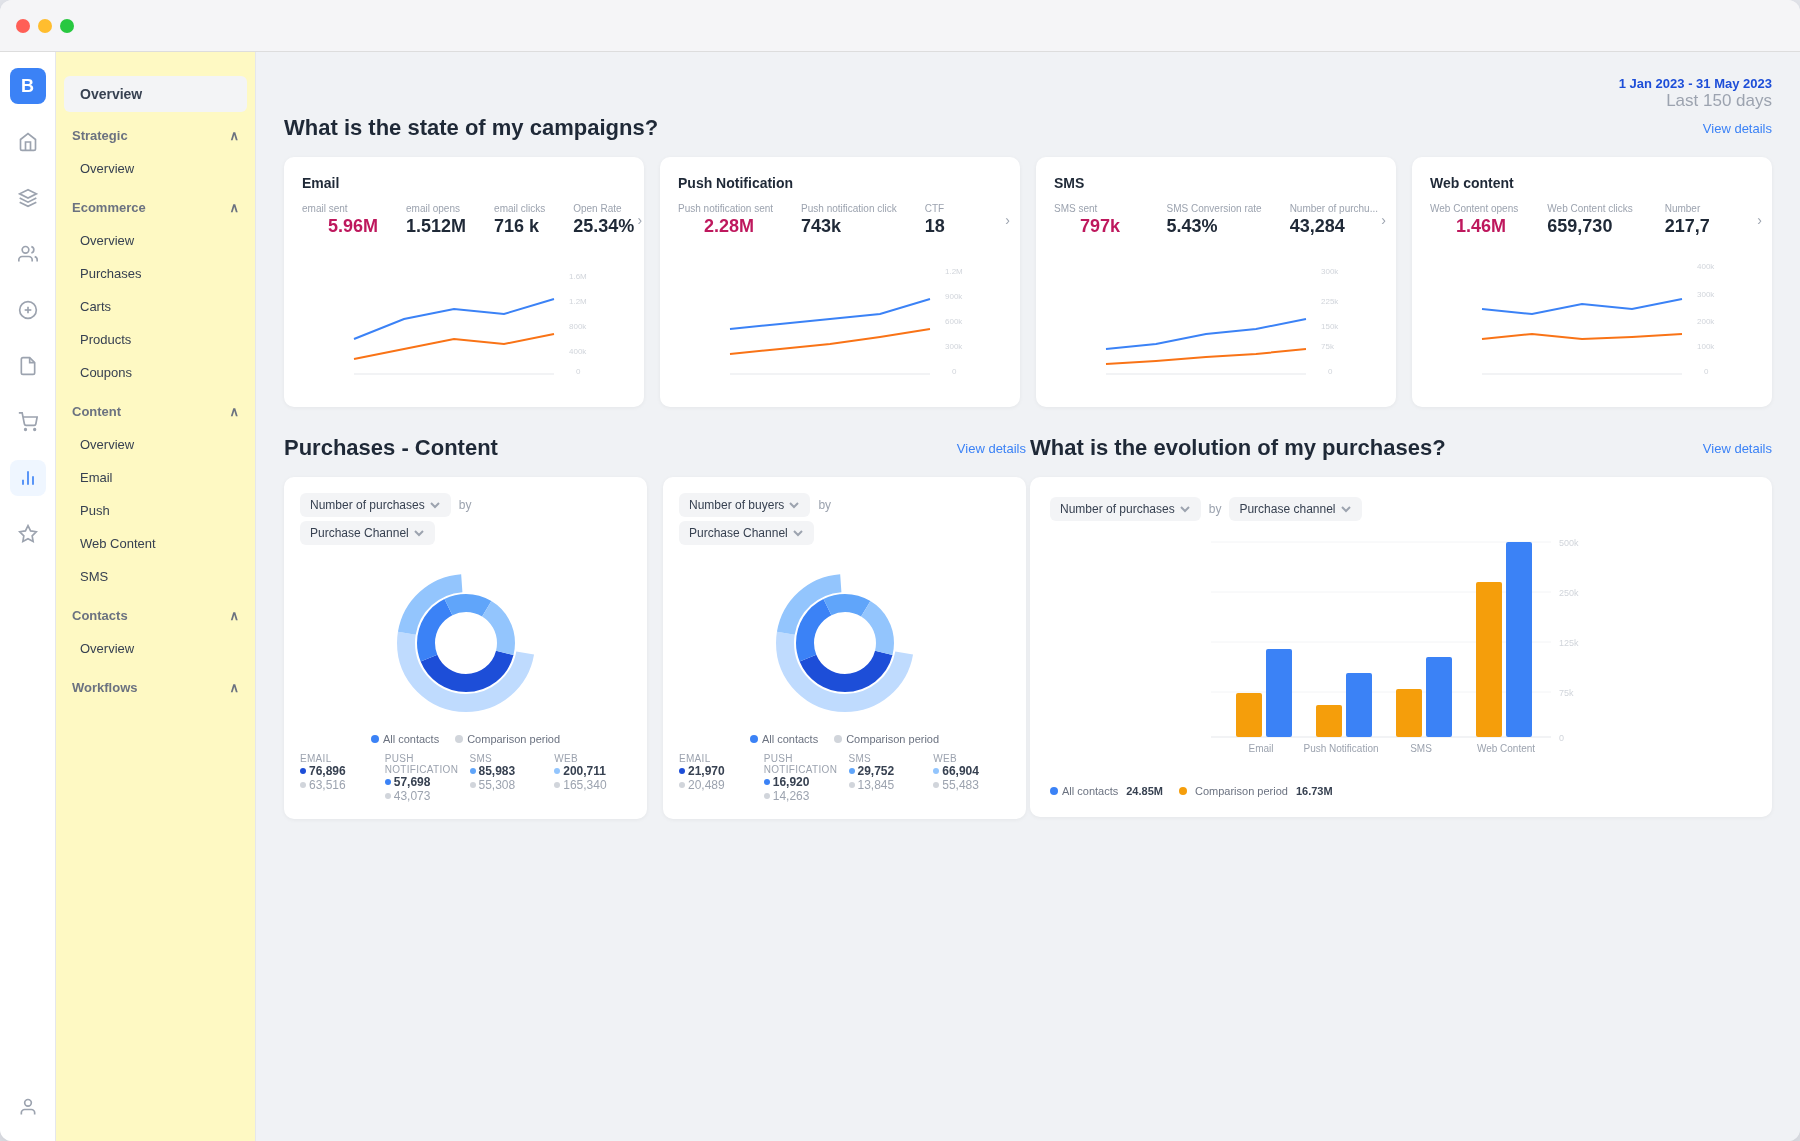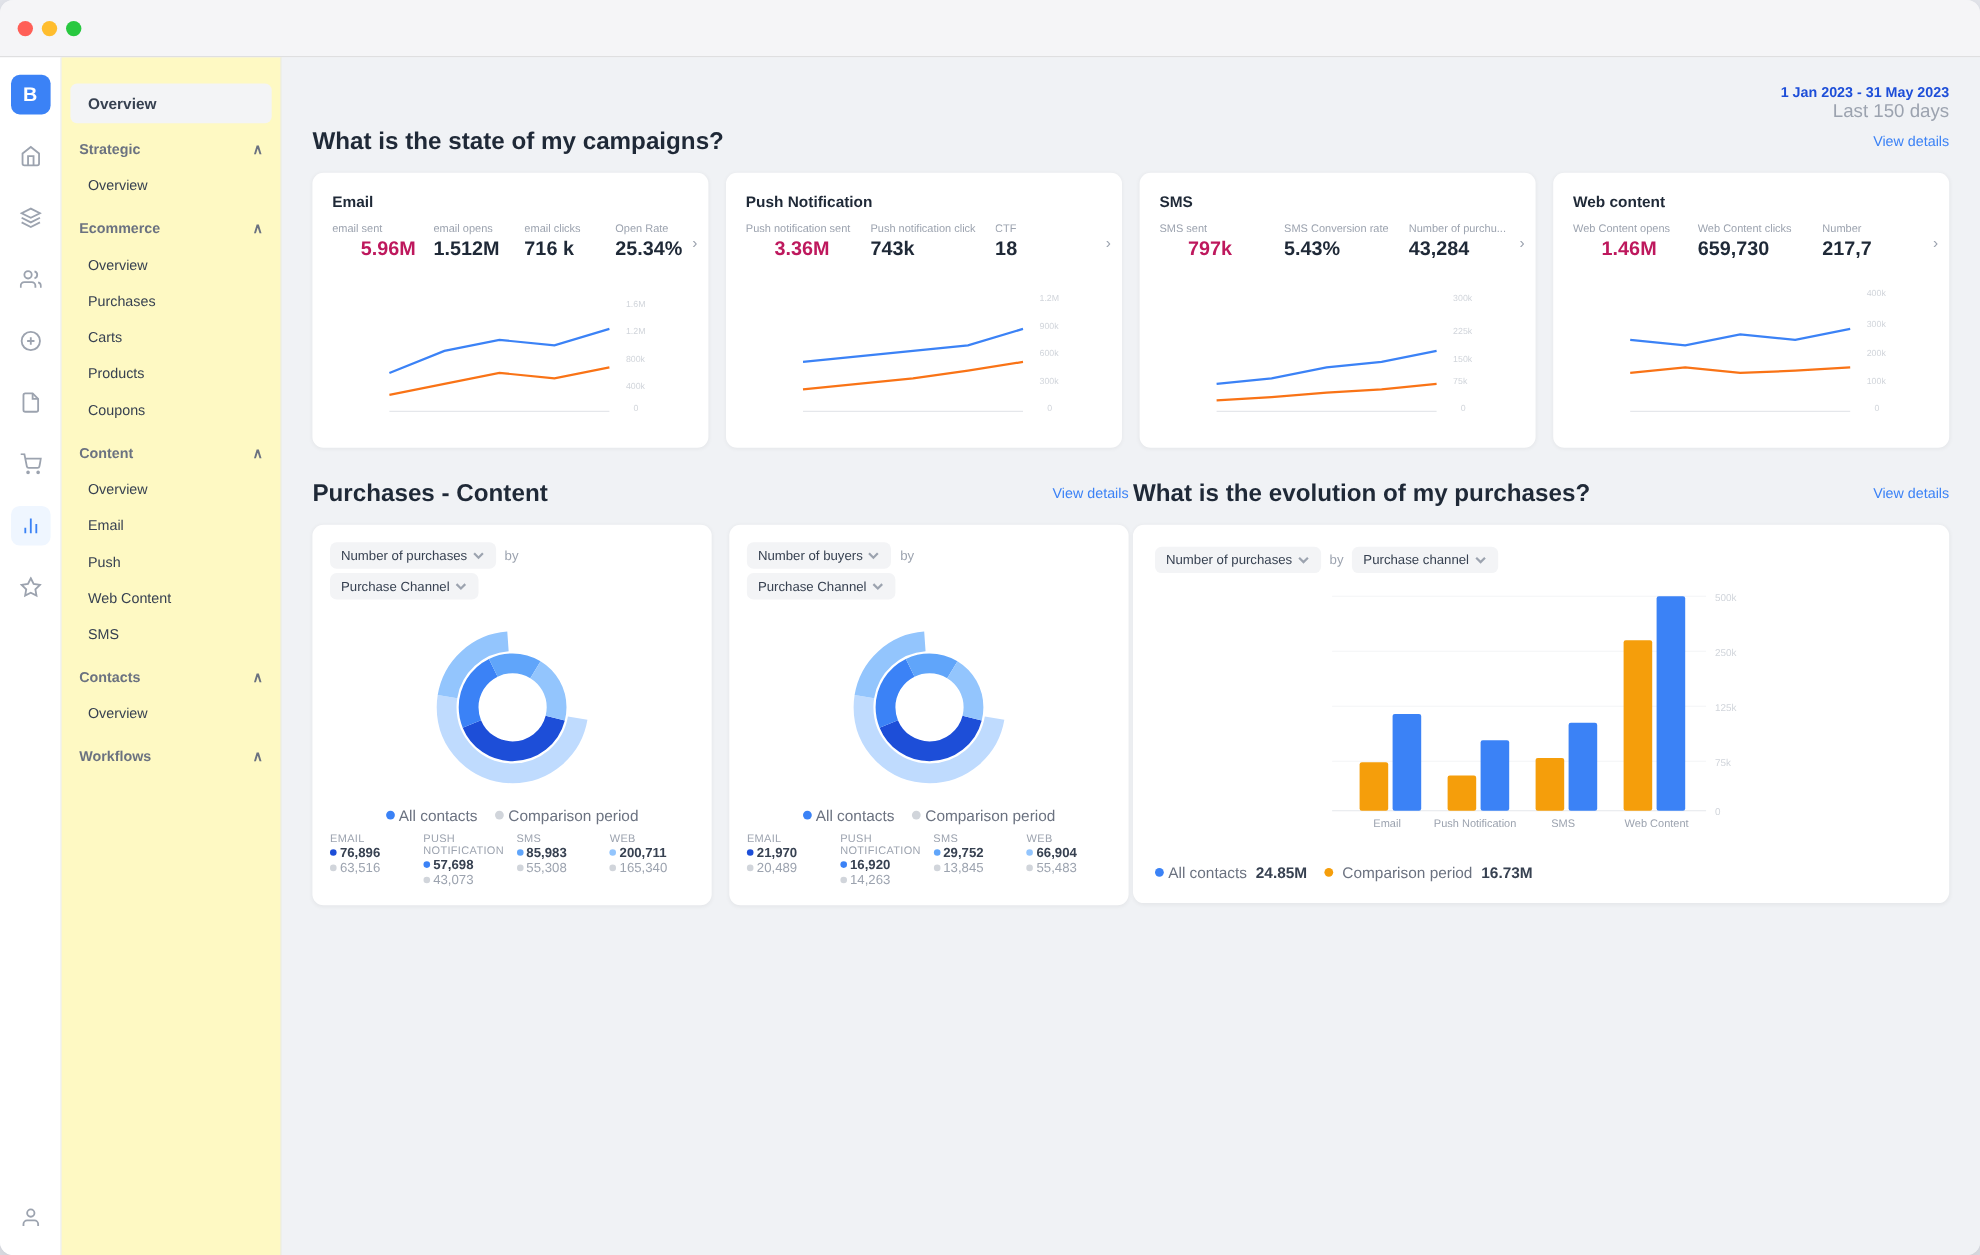--- a/index.html
+++ b/index.html
@@ -24,35 +24,35 @@
     .header-row { display: flex; justify-content: flex-end; margin-bottom: 4px; }
     .date-range { text-align: right; }
     .date-range .date { font-size: 13px; font-weight: 600; color: #1d4ed8; }
     .date-range .sub { font-size: 17px; color: #9ca3af; }
     .section-header { display: flex; justify-content: space-between; align-items: center; margin-bottom: 16px; }
     .section-title { font-size: 22px; font-weight: 600; color: #1f2937; }
     .view-details { font-size: 13px; color: #3b82f6; cursor: pointer; font-weight: 500; }
     .campaigns-grid { display: grid; grid-template-columns: repeat(4, 1fr); gap: 16px; margin-bottom: 28px; }
     .campaign-card { background: #fff; border-radius: 10px; padding: 18px; box-shadow: 0 1px 4px rgba(0,0,0,0.05); overflow: hidden; }
     .campaign-title { font-size: 14px; font-weight: 600; color: #1f2937; margin-bottom: 12px; }
-    .campaign-metrics { display: flex; gap: 16px; margin-bottom: 12px; align-items: flex-end; }
+    .campaign-metrics { display: flex; gap: 28px; margin-bottom: 12px; align-items: flex-end; }
     .metric { flex: 1; }
     .metric-label { font-size: 10px; color: #9ca3af; margin-bottom: 2px; white-space: nowrap; overflow: hidden; text-overflow: ellipsis; }
     .metric-value { font-size: 18px; font-weight: 700; color: #1f2937; }
     .metric-value.blue { color: #be185d; margin-left: 26px; }
     .chart-area { height: 140px; position: relative; margin-top: 4px; }
     .donut-charts-row { display: grid; grid-template-columns: 1fr 1fr; gap: 16px; }
     .chart-card { background: #fff; border-radius: 10px; padding: 16px; box-shadow: 0 1px 4px rgba(0,0,0,0.05); }
     .chart-filter-row { display: flex; align-items: center; gap: 8px; margin-bottom: 8px; flex-wrap: wrap; }
     .filter-dropdown { display: flex; align-items: center; gap: 4px; padding: 5px 10px; background: #f3f4f6; border-radius: 6px; font-size: 12px; color: #374151; cursor: pointer; white-space: nowrap; }
     .filter-dropdown svg { width: 12px; height: 12px; color: #9ca3af; }
     .filter-by { font-size: 12px; color: #9ca3af; }
     .donut-wrapper { display: flex; justify-content: center; align-items: center; height: 180px; position: relative; }
     .legend-row { display: flex; justify-content: center; gap: 16px; margin-bottom: 8px; }
-    .legend-item { display: flex; align-items: center; gap: 4px; font-size: 14px; color: #6b7280; }
+    .legend-item { display: flex; align-items: center; gap: 4px; font-size: 11px; color: #6b7280; }
     .legend-dot { width: 8px; height: 8px; border-radius: 50%; }
     .legend-dot.blue { background: #3b82f6; }
     .legend-dot.gray { background: #d1d5db; }
     .stats-grid { display: grid; grid-template-columns: 1fr 1fr 1fr 1fr; gap: 8px; margin-top: 8px; }
     .stat-item { }
     .stat-label { font-size: 10px; color: #9ca3af; text-transform: uppercase; letter-spacing: 0.3px; }
     .stat-val { font-size: 12px; font-weight: 600; color: #374151; display: flex; align-items: center; gap: 3px; }
     .stat-val .dot { width: 6px; height: 6px; border-radius: 50%; display: inline-block; }
     .stat-val.sub { font-weight: 400; color: #9ca3af; }
     .bar-chart-card { background: #fff; border-radius: 10px; padding: 20px; box-shadow: 0 1px 4px rgba(0,0,0,0.05); }
@@ -242,21 +242,21 @@
               <text x="232" y="125" font-size="8" fill="#d1d5db">0</text>
             </svg>
           </div>
         </div>
 
         <div class="campaign-card">
           <div class="campaign-title">Push Notification</div>
           <div class="campaign-metrics">
             <div class="metric">
               <div class="metric-label">Push notification sent</div>
-              <div class="metric-value blue">3.36M</div>
+              <div class="metric-value blue">2.28M</div>
             </div>
             <div class="metric">
               <div class="metric-label">Push notification click</div>
               <div class="metric-value">743k</div>
             </div>
             <div class="metric" style="position:relative">
               <div class="metric-label">CTF</div>
               <div class="metric-value">18</div>
               <span style="position:absolute;right:-8px;top:50%;transform:translateY(-50%);color:#9ca3af;font-size:14px">›</span>
             </div>

